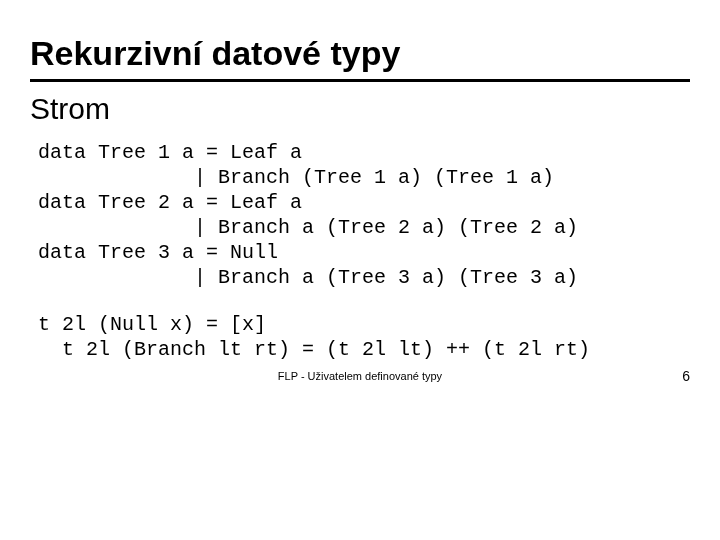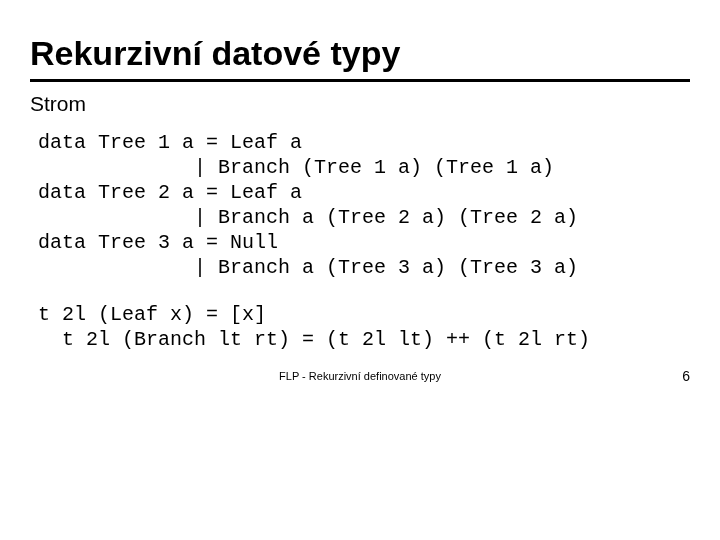--- a/index.html
+++ b/index.html
@@ -23,21 +23,21 @@
     font-size: 34px;
     font-weight: bold;
     margin: 0 0 6px 0;
   }
   .rule {
     border: none;
     border-top: 3px solid #000000;
     margin: 0 0 10px 0;
   }
   .subtitle {
-    font-size: 21px;
+    font-size: 30px;
     font-weight: normal;
     margin: 0 0 14px 0;
   }
   .code {
     font-family: "Courier New", Courier, monospace;
     font-size: 20px;
     line-height: 1.25;
     white-space: pre;
     margin: 0 0 0 8px;
   }
@@ -69,18 +69,18 @@
   <hr class="rule">
   <h2 class="subtitle">Strom</h2>
 
   <div class="code">data Tree 1 a = Leaf a
              | Branch (Tree 1 a) (Tree 1 a)
 data Tree 2 a = Leaf a
              | Branch a (Tree 2 a) (Tree 2 a)
 data Tree 3 a = Null
              | Branch a (Tree 3 a) (Tree 3 a)</div>
   <div class="gap"></div>
-  <div class="code">t 2l (Leaf x) = [x]
+  <div class="code">t 2l (Null x) = [x]
   t 2l (Branch lt rt) = (t 2l lt) ++ (t 2l rt)</div>
 
-  <div class="footer-left">FLP - Rekurzivní definované typy</div>
+  <div class="footer-left">FLP - Uživatelem definované typy</div>
   <div class="footer-right">6</div>
 </div>
 
 </body></html>

